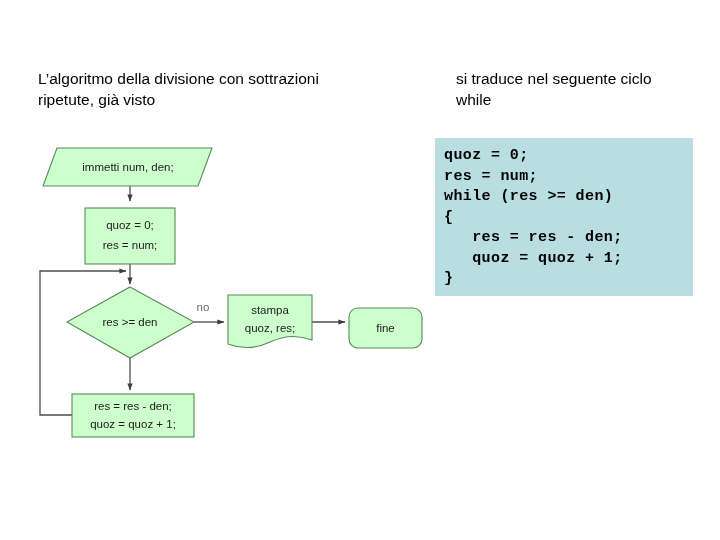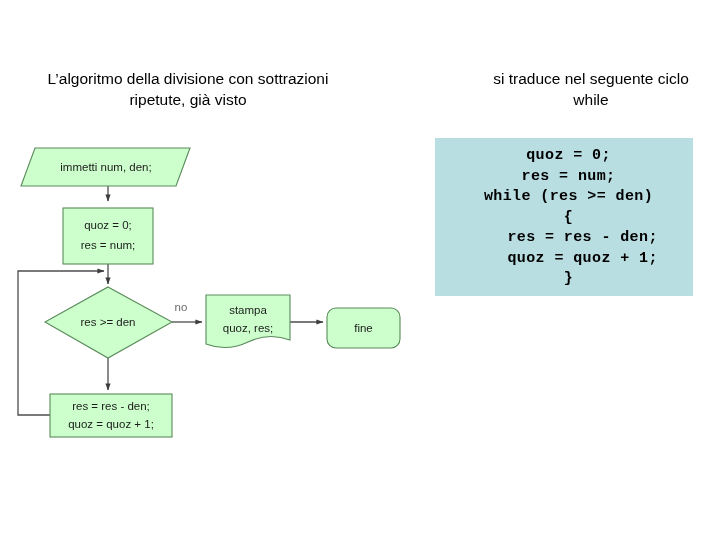--- a/index.html
+++ b/index.html
@@ -13,21 +13,20 @@
     background: #ffffff;
     font-family: "Liberation Sans", sans-serif;
     overflow: hidden;
     position: relative;
   }
   .slide {
     position: absolute;
     left: 0; top: 0;
     width: 720px;
     height: 396px;
-    text-align: center;
   }
 
   
   .caption {
     position: absolute;
     color: #000000;
     font-size: 15.5px;
     line-height: 21px;
     font-family: "Liberation Sans", sans-serif;
   }
@@ -68,20 +67,21 @@
     letter-spacing: 0.4px;
   }
 
   
   #flowchart {
     position: absolute;
     left: 0px;
     top: 130px;
     width: 430px;
     height: 330px;
+    padding-left: 22px;
   }
   #flowchart svg {
     display: block;
   }
   .node-text {
     font-family: "Liberation Sans", sans-serif;
     font-size: 11.5px;
     fill: #1c1c1c;
     text-anchor: middle;
     dominant-baseline: middle;

